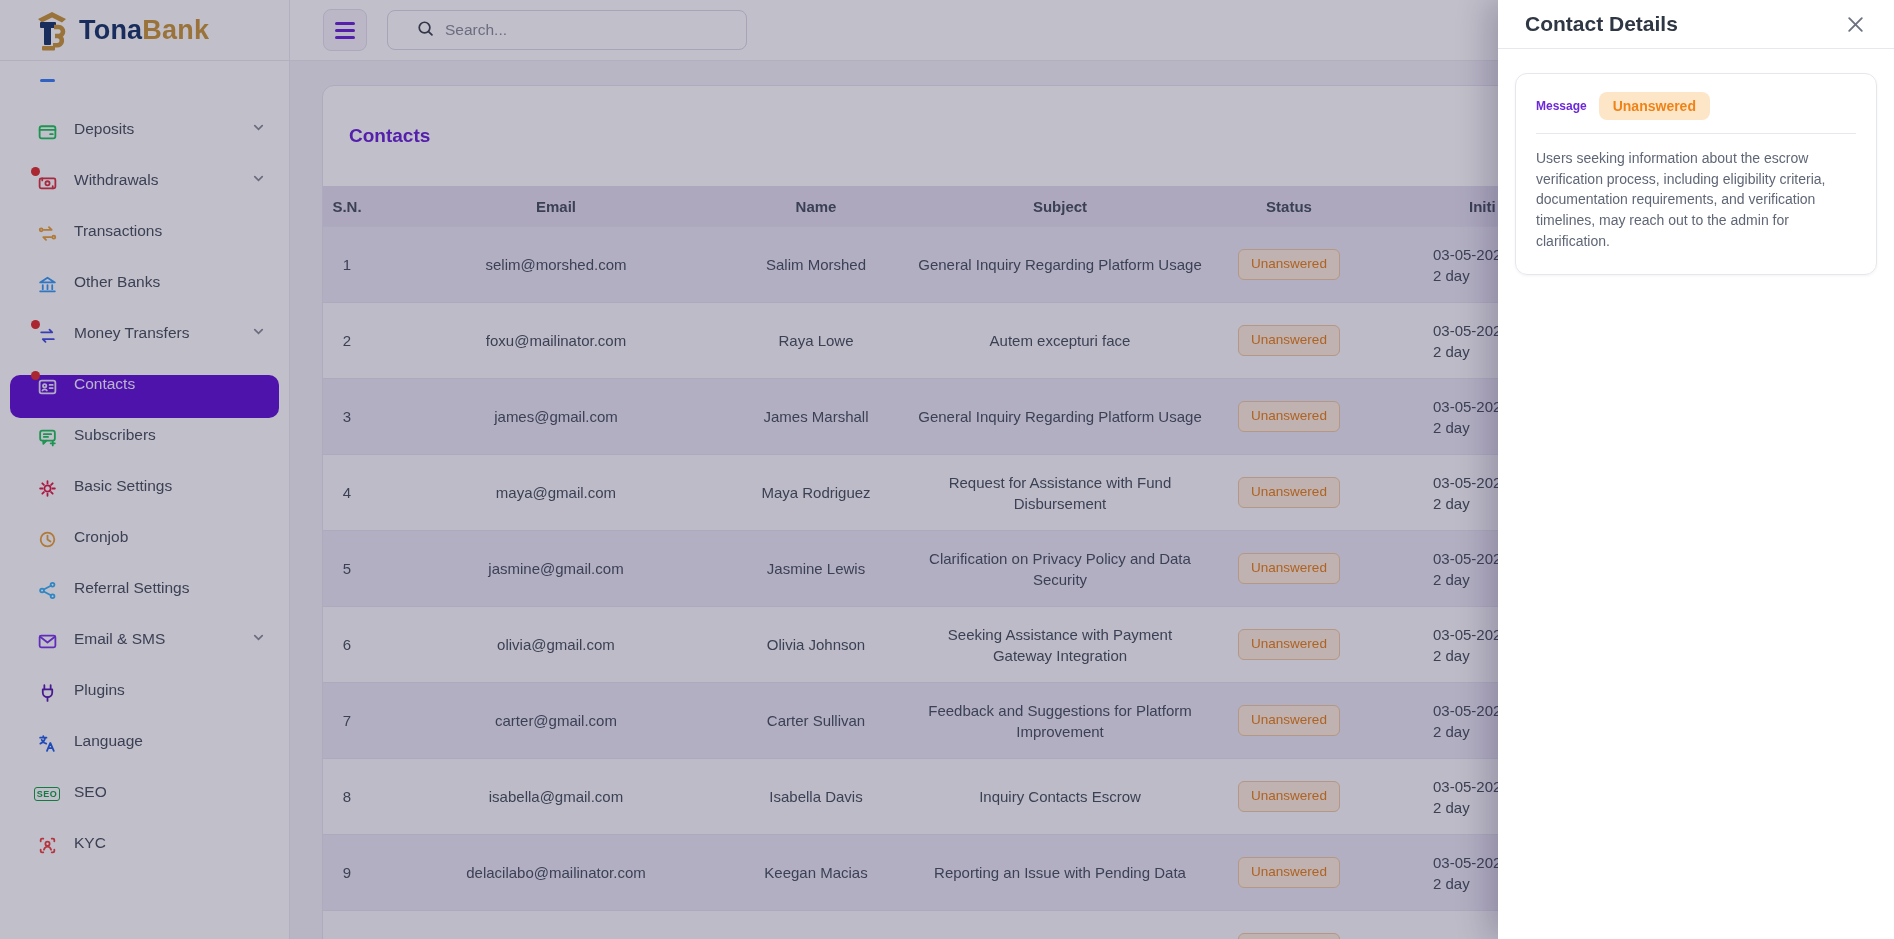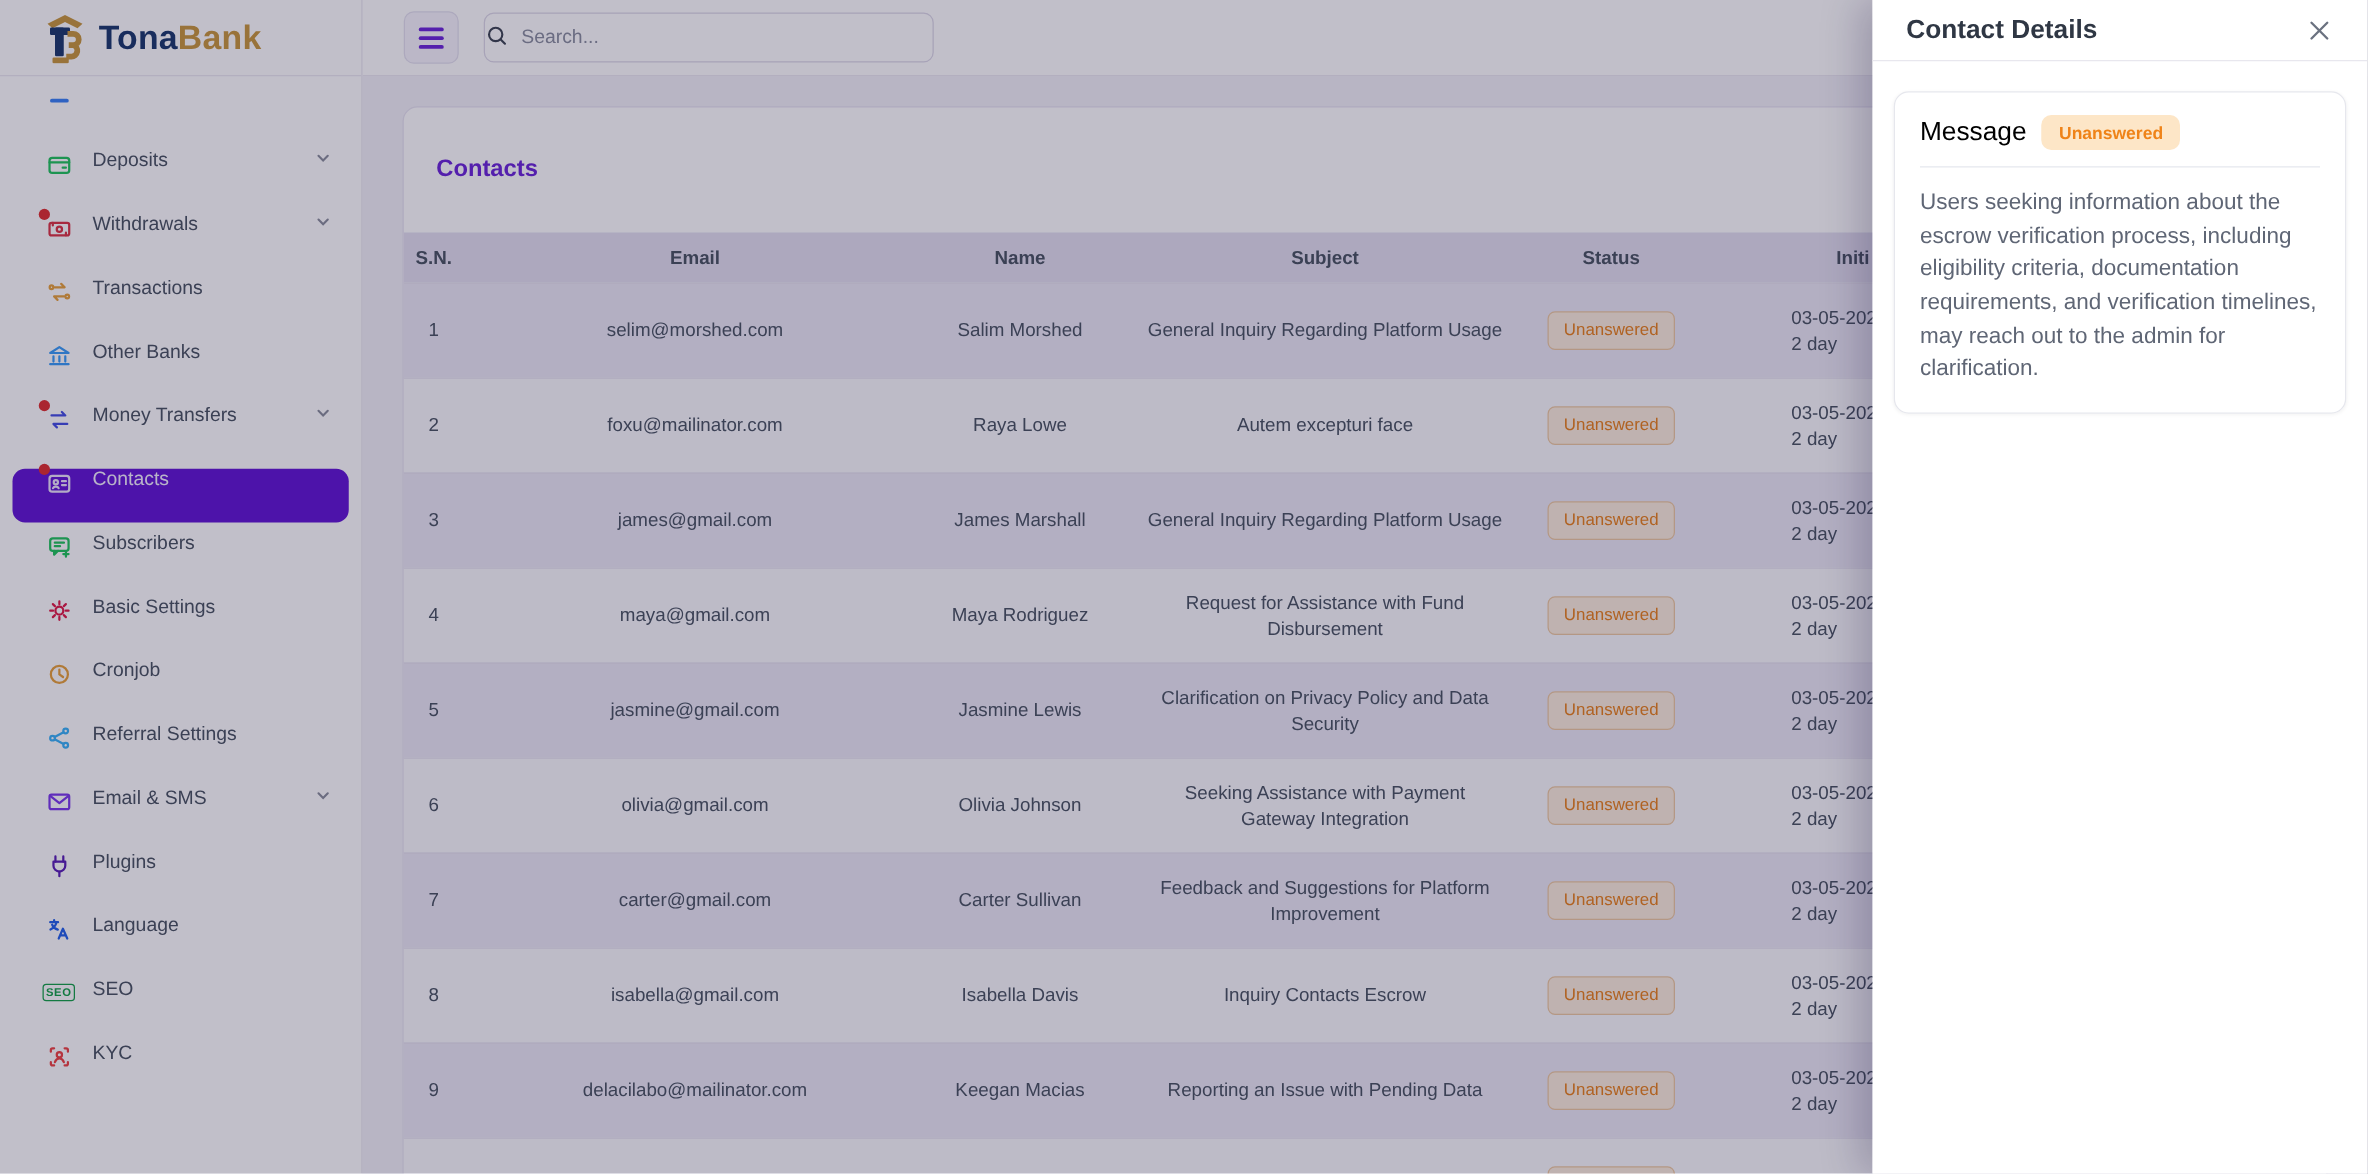--- a/index.html
+++ b/index.html
@@ -40,21 +40,21 @@
     height:61px; background:#fff; border-bottom:1px solid #eceaf2;
     display:flex; align-items:center; padding-left:33px; gap:20px;
   }
   .burger-btn {
     width:44px; height:42px; border:1px solid #e4e1ef; background:#f7f5fc; border-radius:8px;
     display:flex; flex-direction:column; justify-content:center; align-items:center; gap:4px; cursor:pointer;
   }
   .burger-btn i { display:block; width:20px; height:3px; border-radius:2px; background:#6d28d9; }
   .search-box {
     width:360px; height:40px; border:1px solid #ddd9e8; border-radius:8px; background:#fff;
-    display:flex; align-items:center; padding:0 0; gap:10px;
+    display:flex; align-items:center; padding:0 28px; gap:10px;
   }
   .search-box input { border:none; outline:none; background:transparent; font-size:15.5px; color:#3f4754; width:100%;
     font-family:"Liberation Sans","DejaVu Sans",sans-serif; }
   .search-box input::placeholder { color:#8b90a0; }
 
   
   .content { position:absolute; left:0; top:61px; right:0; bottom:0; background:#f3f2f8; padding:24px 32px; }
   .card { background:#fff; border:1px solid #e7e4f1; border-radius:12px; width:1540px; overflow:hidden; }
   .card-header { height:100px; display:flex; align-items:center; justify-content:space-between; padding:0 26px; }
   .page-title { color:#6d28d9; font-size:19px; font-weight:bold; }
@@ -87,24 +87,24 @@
     box-shadow:-10px 0 30px rgba(20,10,60,0.22);
   }
   .drawer-head { height:49px; display:flex; align-items:center; justify-content:space-between; padding:0 26px 0 27px; border-bottom:1px solid #e8e7ee; }
   .drawer-title { font-size:21px; font-weight:bold; color:#2f3744; }
   .close-btn { width:26px; height:26px; display:flex; align-items:center; justify-content:center; cursor:pointer; color:#6b7280; }
   .drawer-card {
     margin:24px 17px 0 17px; border:1px solid #e6e7ed; border-radius:12px;
     padding:18px 20px 22px 20px; box-shadow:0 1px 3px rgba(0,0,0,0.05);
   }
   .msg-row { display:flex; align-items:center; gap:12px; }
-  .msg-label { font-size:21px; font-weight:normal; color:#000000; }
+  .msg-label { font-size:12px; font-weight:bold; color:#6d28d9; }
   .drawer-badge { display:inline-block; padding:6px 14px; border-radius:8px; font-size:14px; font-weight:bold; background:#fde6c7; color:#ef8318; }
   .msg-hr { border:none; border-top:1px solid #e5e8ee; margin:13px 0 14px 0; }
-  .msg-body { font-size:18px; color:#5f6675; line-height:1.48; }
+  .msg-body { font-size:14px; color:#5f6675; line-height:1.48; }
 
   svg.ic { display:block; }
 </style>
 </head>
 <body>
 
 <div class="app">
 
   <aside class="sidebar">
     <div class="logo-bar">

